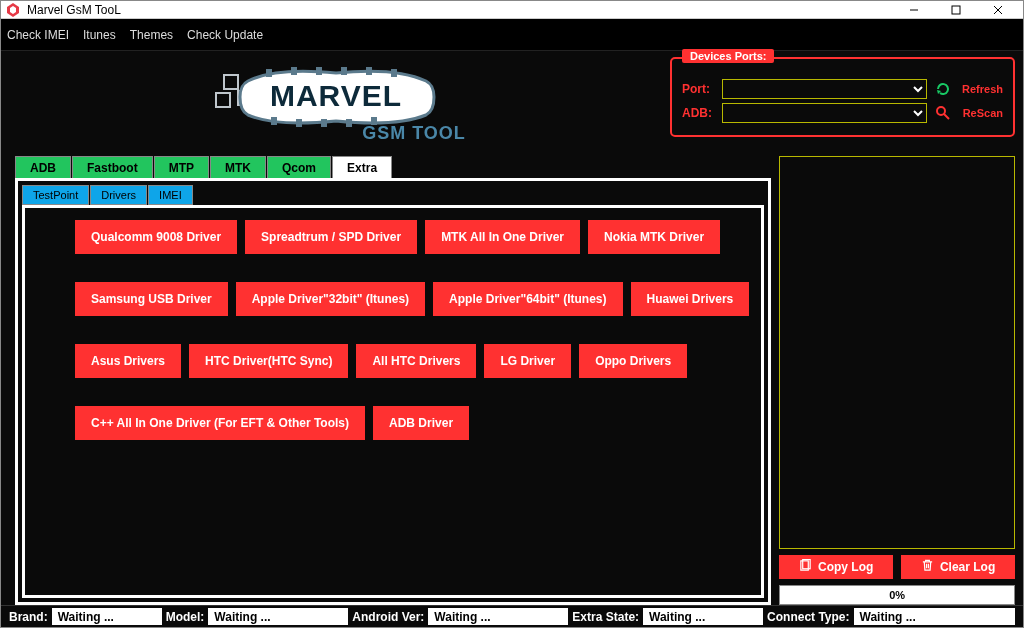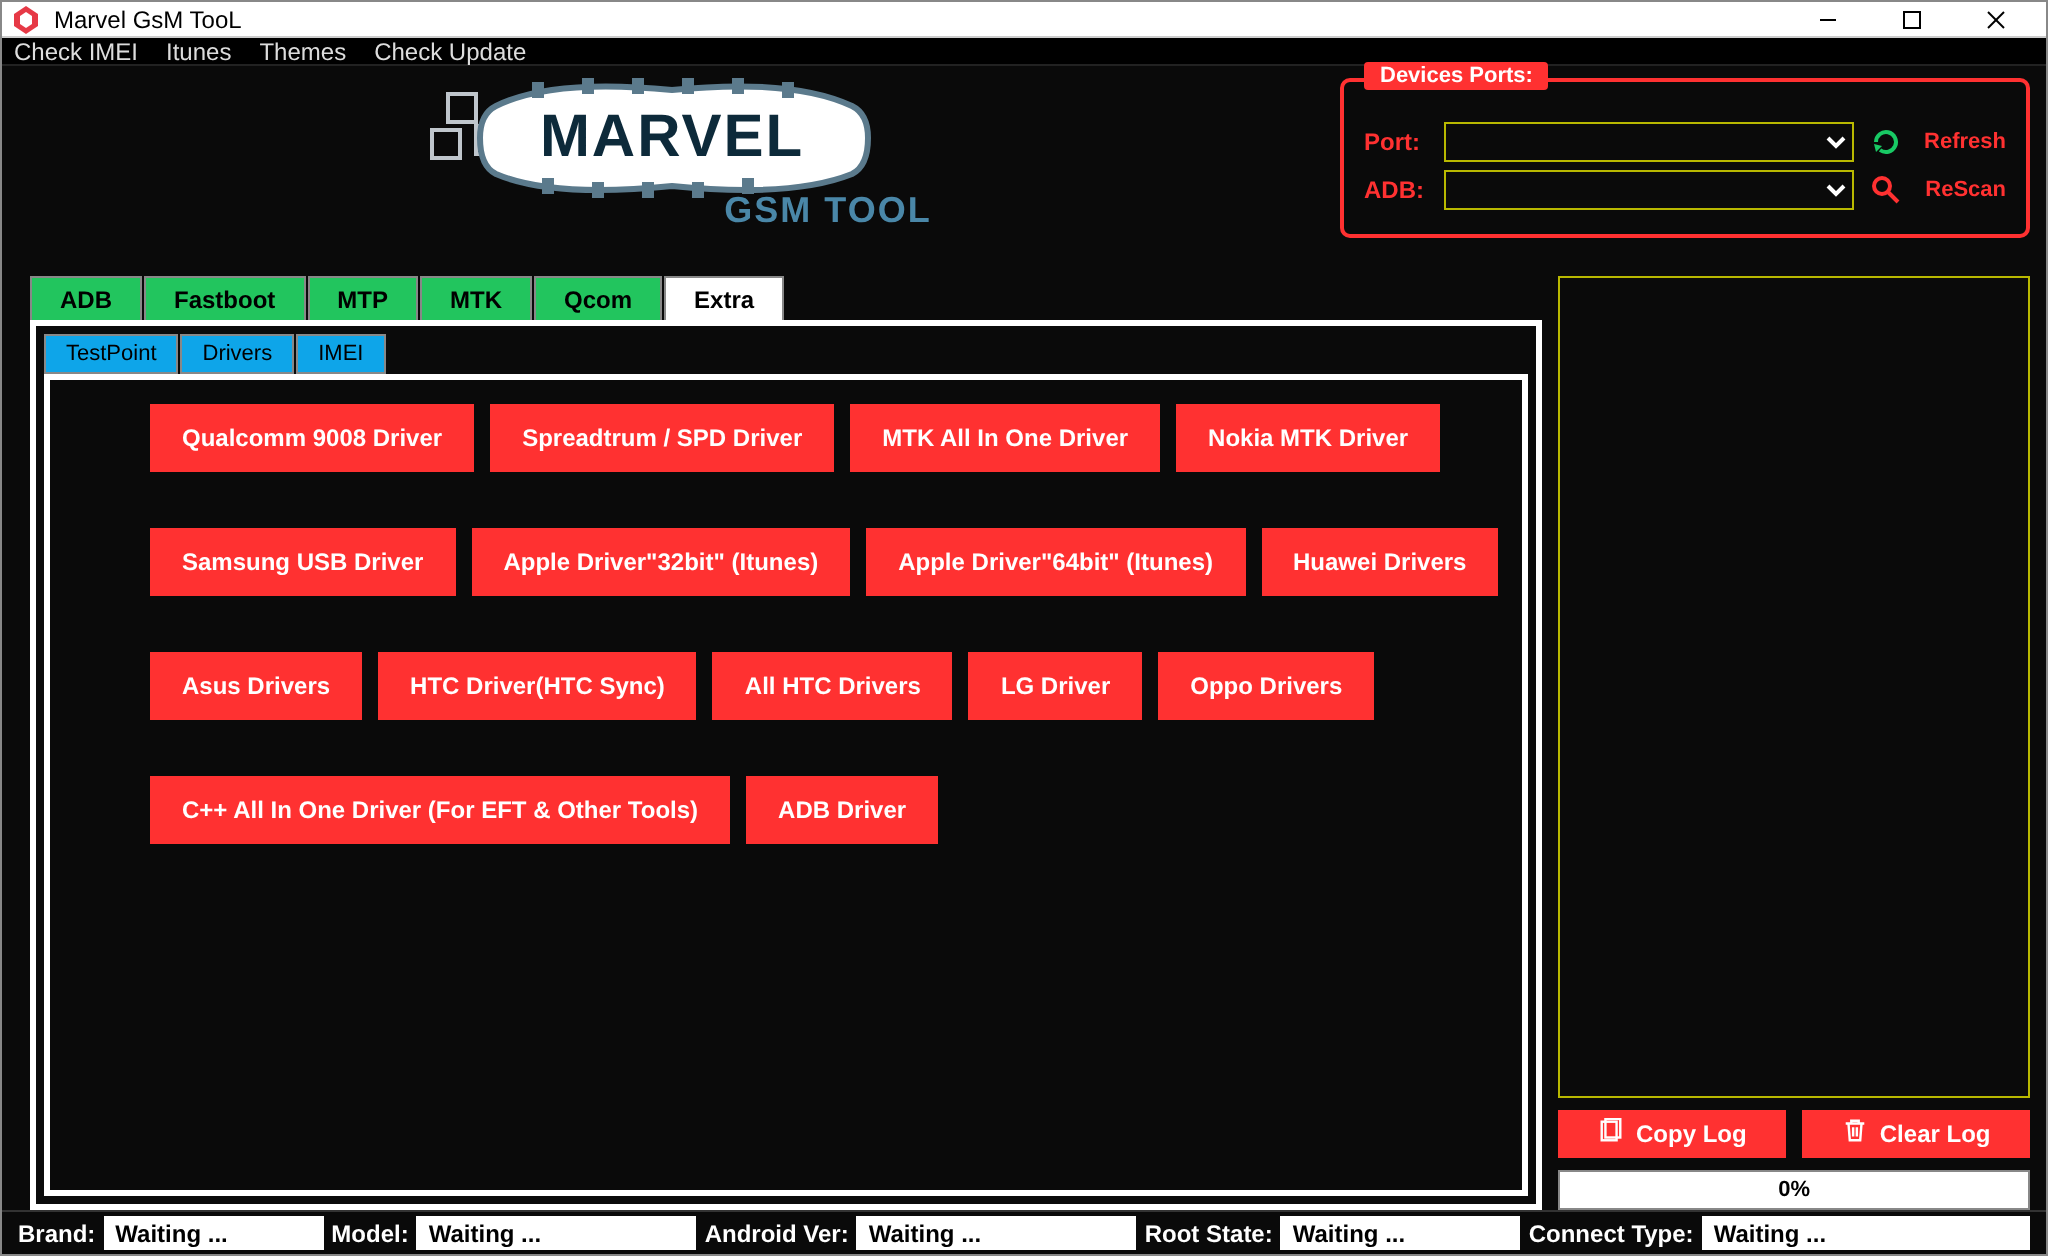--- a/index.html
+++ b/index.html
@@ -4,25 +4,25 @@
 <style>
 * { box-sizing: border-box; margin: 0; padding: 0; font-family: "Segoe UI", Tahoma, sans-serif; }
 body { background: #fff; width: 1024px; height: 628px; overflow: hidden; }
 .window { width: 1024px; height: 628px; background: #0a0a0a; display: flex; flex-direction: column; border: 1px solid #888; }
 .titlebar { height: 18px; background: #fff; color: #000; display: flex; align-items: center; padding: 0 4px; font-size: 12px; border-bottom: 1px solid #ccc; }
 .titlebar .app-icon { width: 16px; height: 16px; margin-right: 6px; display: inline-block; }
 .titlebar .app-icon svg { width: 16px; height: 16px; }
 .titlebar .title { flex: 1; }
 .win-btns { display: flex; gap: 0; }
 .win-btn { width: 42px; height: 26px; display: flex; align-items: center; justify-content: center; cursor: pointer; font-size: 11px; }
-.menubar { height: 14px; background: #000; color: #ddd; display: flex; align-items: center; font-size: 12px; padding: 0 6px; gap: 14px; border-bottom: 1px solid #222; }
+.menubar { height: 32px; background: #000; color: #ddd; display: flex; align-items: center; font-size: 12px; padding: 0 6px; gap: 14px; border-bottom: 1px solid #222; }
 .menubar span { cursor: pointer; }
 .content { flex: 1; display: flex; flex-direction: column; position: relative; }
 .top-area { display: flex; height: 105px; }
-.logo-area { flex: 1; display: flex; align-items: flex-start; justify-content: center; position: relative; }
+.logo-area { flex: 1; display: flex; align-items: center; justify-content: center; position: relative; }
 .logo-area svg { width: 320px; height: 85px; }
 .devices-panel { width: 345px; margin: 6px 8px 0 0; }
 .devices-box { border: 2px solid #ff3131; border-radius: 5px; position: relative; padding: 16px 10px 8px 10px; background: #0a0a0a; }
 .devices-legend { position: absolute; top: -10px; left: 10px; background: #ff3131; color: #fff; font-size: 11px; font-weight: bold; padding: 1px 8px; border-radius: 2px; }
 .devices-row { display: flex; align-items: center; margin: 4px 0; gap: 6px; }
 .devices-row label { color: #ff3131; font-size: 12px; width: 34px; font-weight: bold; }
 .devices-row select { flex: 1; height: 20px; background: #0a0a0a; border: 1px solid #b8b800; color: #fff; font-size: 11px; }
 .devices-row .icon-btn { width: 20px; height: 20px; display: flex; align-items: center; justify-content: center; cursor: pointer; }
 .refresh-btn { color: #ff3131; font-size: 11px; font-weight: bold; cursor: pointer; width: 44px; text-align: right; }
 .main-area { flex: 1; display: flex; padding: 0 8px 0 14px; gap: 8px; min-height: 0; }
@@ -205,19 +205,19 @@
       </div>
     </div>
 
     <div class="status-bar">
       <span class="label">Brand:</span>
       <span class="field" style="width:110px">Waiting ...</span>
       <span class="label">Model:</span>
       <span class="field" style="width:140px">Waiting ...</span>
       <span class="label">Android Ver:</span>
       <span class="field" style="width:140px">Waiting ...</span>
-      <span class="label">Root State:</span>
+      <span class="label">Extra State:</span>
       <span class="field" style="width:120px">Waiting ...</span>
       <span class="label">Connect Type:</span>
       <span class="field" style="flex:1">Waiting ...</span>
     </div>
   </div>
 </div>
 
 </body></html>

